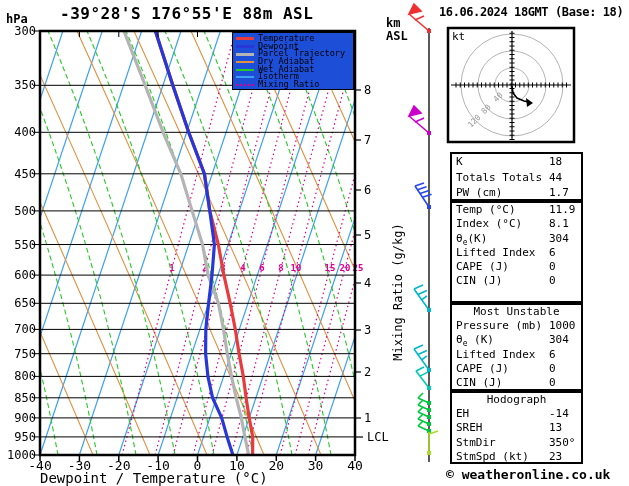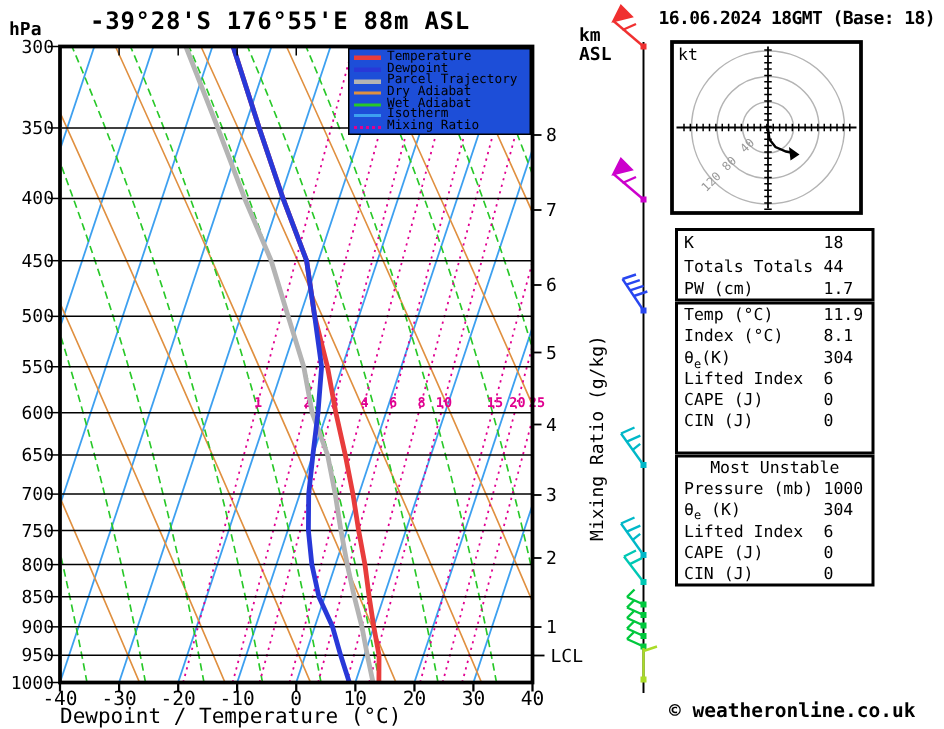--- a/index.html
+++ b/index.html
@@ -447,15 +447,36 @@
         <div class="row">
           <span class="rl">CAPE (J)</span>
           <span class="rv">0</span>
         </div>
         <div class="row">
           <span class="rl">CIN (J)</span>
           <span class="rv">0</span>
         </div>
       </div>
   </div>
+  <div id="panel-hodo" class="panel">
+    <div class="ttl">Hodograph</div>
+    <div class="rows">
+        <div class="row">
+          <span class="rl">EH</span>
+          <span class="rv">-14</span>
+        </div>
+        <div class="row">
+          <span class="rl">SREH</span>
+          <span class="rv">13</span>
+        </div>
+        <div class="row">
+          <span class="rl">StmDir</span>
+          <span class="rv">350°</span>
+        </div>
+        <div class="row">
+          <span class="rl">StmSpd (kt)</span>
+          <span class="rv">23</span>
+        </div>
+      </div>
+  </div>
 
   <div id="watermark" class="abs lbl">© weatheronline.co.uk</div>
 </div>
 
 </body></html>

